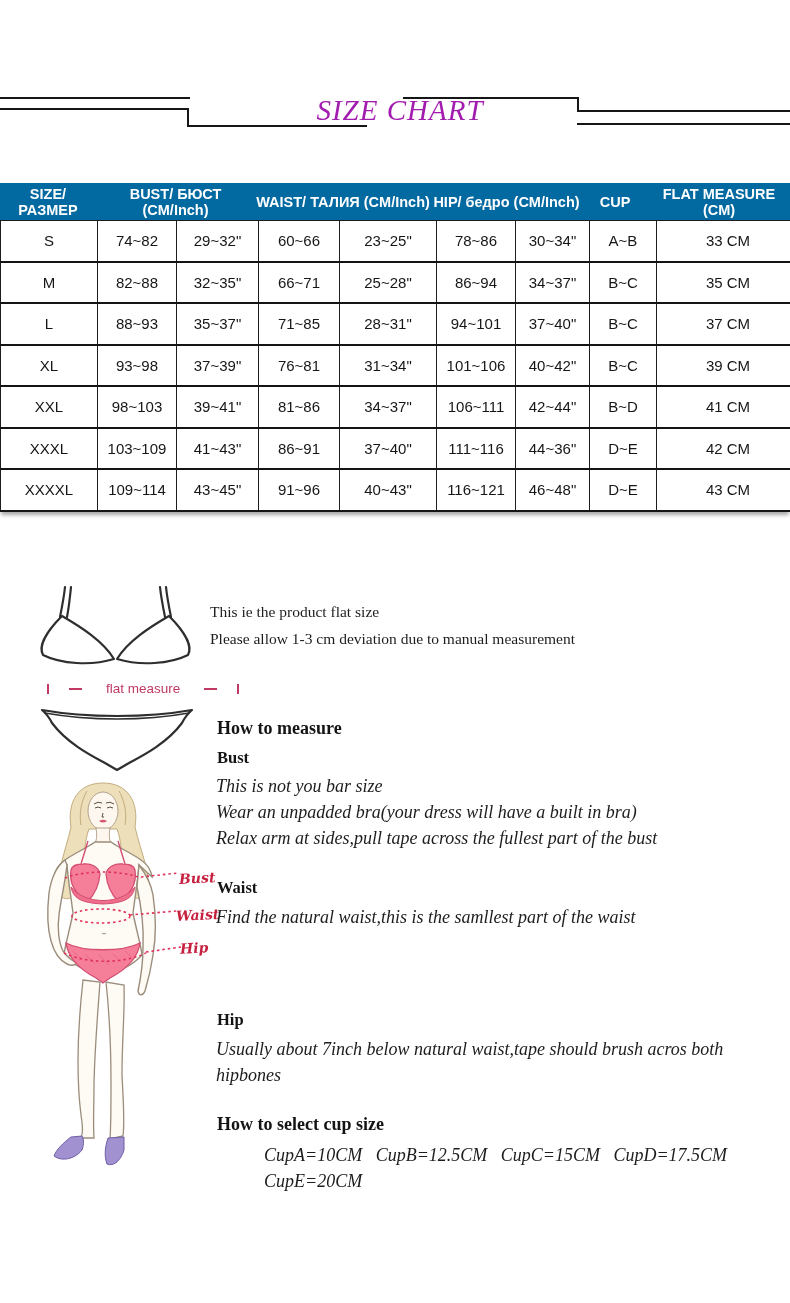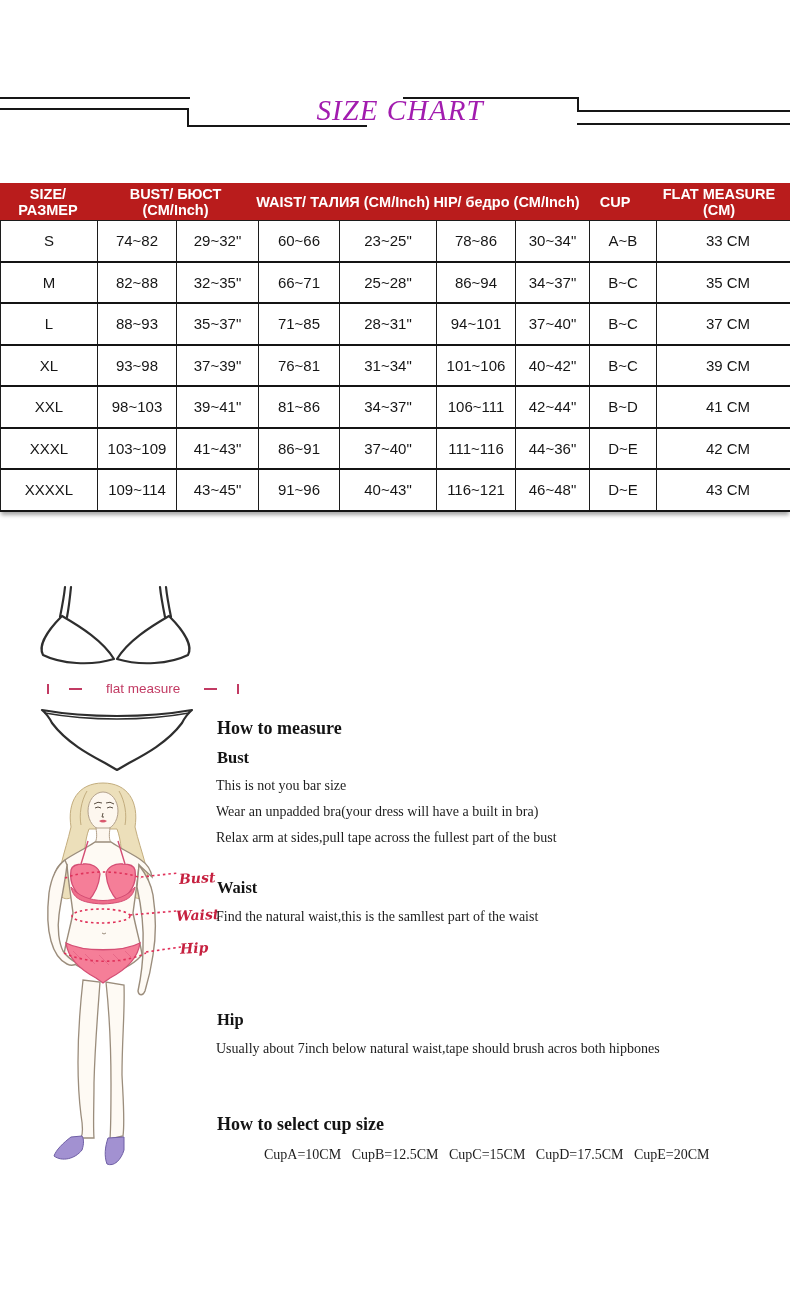--- a/index.html
+++ b/index.html
@@ -4,21 +4,21 @@
 <style>
   html,body{margin:0;padding:0;background:#ffffff;}
   .canvas{position:relative;width:790px;height:1303px;background:#ffffff;overflow:hidden;
           font-family:"Liberation Serif",serif;color:#1d1d1d;}
   
   .deco{position:absolute;background:#161616;}
   .page-title{position:absolute;left:305px;top:94px;width:190px;text-align:center;
               font:italic 29px "Liberation Serif",serif;color:#a21caf;letter-spacing:1px;}
   
   .table-wrap{position:absolute;left:0;top:183px;width:790px;box-shadow:0 4px 4px -1px rgba(0,0,0,.35);}
-  .thead{display:flex;align-items:center;height:37px;background:#b91c1c;color:#fff;
+  .thead{display:flex;align-items:center;height:37px;background:#0369a1;color:#fff;
          font:bold 14.5px "Liberation Sans",sans-serif;}
   .hcell{text-align:center;}
   .thead .hcell:nth-child(1){width:96px}
   .thead .hcell:nth-child(2){width:159px}
   .thead .hcell:nth-child(3){width:176px}
   .thead .hcell:nth-child(4){width:151px}
   .thead .hcell:nth-child(5){width:66px}
   .thead .hcell:nth-child(6){width:142px}
   table.size-table{border-collapse:collapse;table-layout:fixed;width:790px;}
   table.size-table td{border:1px solid #1c1c1c;border-bottom:2px solid #141414;height:39.5px;
@@ -37,21 +37,21 @@
   .flat-measure{position:absolute;left:47px;top:681px;display:flex;align-items:center;gap:20px;
       color:#c23a63;font:13.5px "Liberation Sans",sans-serif;}
   .fm-tick{width:2px;height:10px;background:#c23a63;}
   .fm-dash{width:13px;height:2px;background:#c23a63;}
   .flat-measure .fm-text{padding:0 4px;}
   .fig-label{position:absolute;font:italic bold 14px "DejaVu Serif",serif;color:#c6203f;transform:rotate(-3deg);}
   
   .note{position:absolute;left:210px;top:598px;font-size:15.5px;line-height:27px;}
   .h-big{position:absolute;left:217px;font:bold 18px "Liberation Serif",serif;color:#141414;}
   .h-small{position:absolute;left:217px;font:bold 16.5px "Liberation Serif",serif;color:#141414;}
-  .para{position:absolute;left:216px;font-size:14px;line-height:26px;color:#1d1d1d;}
+  .para{position:absolute;left:216px;font-size:18px;line-height:26px;color:#1d1d1d;font-style:italic;}
   .pre{white-space:pre-wrap;margin-left:48px;}
 </style>
 </head>
 <body>
 
 <div class="canvas">
 
   <div class="deco" style="left:0;top:97px;width:190px;height:2px"></div>
   <div class="deco" style="left:0;top:108px;width:189px;height:2px"></div>
   <div class="deco" style="left:187px;top:108px;width:2px;height:19px"></div>
@@ -217,20 +217,24 @@
       <path d="M115,140 L161,136"></path>
       <path d="M49,178 C72,189 108,189 131,178"></path>
       <path d="M131,177 L166,172"></path>
     </g>
   </svg>
 
   <span class="fig-label" style="left:179px;top:870px">Bust</span>
   <span class="fig-label" style="left:176px;top:907px">Waist</span>
   <span class="fig-label" style="left:180px;top:940px">Hip</span>
 
+  <div class="note">
+    <div>This ie the product flat size</div>
+    <div>Please allow 1-3 cm deviation due to manual measurement</div>
+  </div>
 
   <div class="h-big" style="top:718px">How to measure</div>
 
   <div class="h-small" style="top:748px">Bust</div>
   <div class="para" style="top:773px">
     <div>This is not you bar size</div>
     <div>Wear an unpadded bra(your dress will have a built in bra)</div>
     <div>Relax arm at sides,pull tape across the fullest part of the bust</div>
   </div>
 

